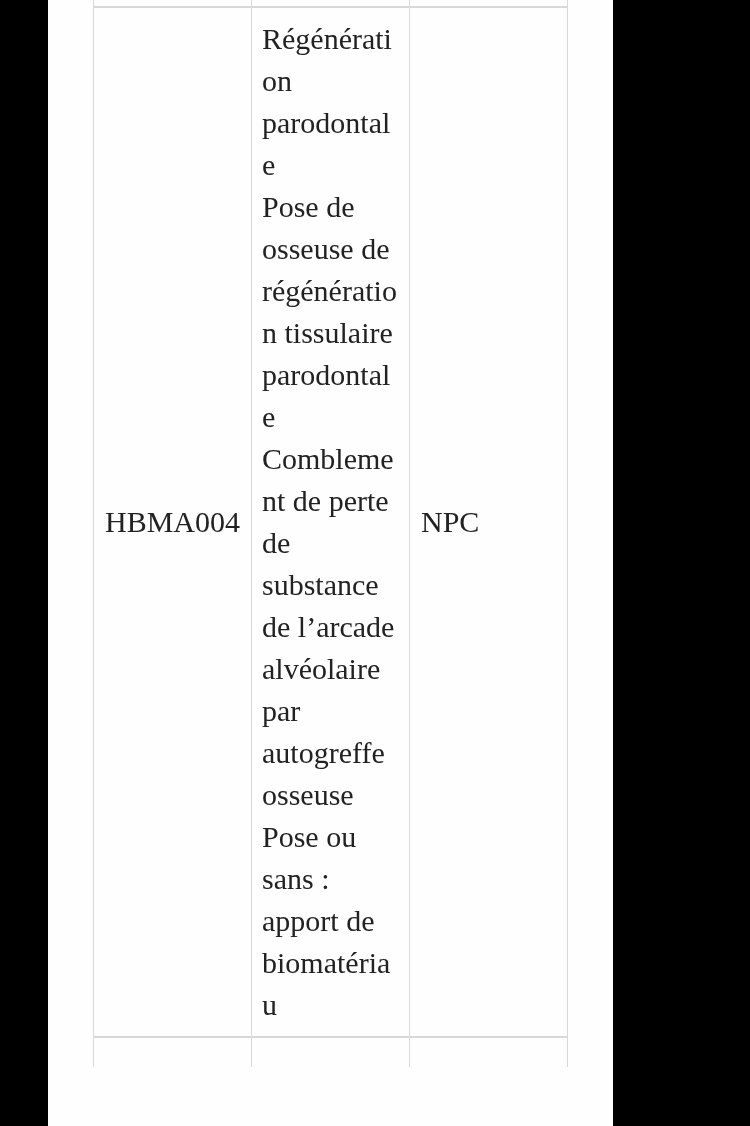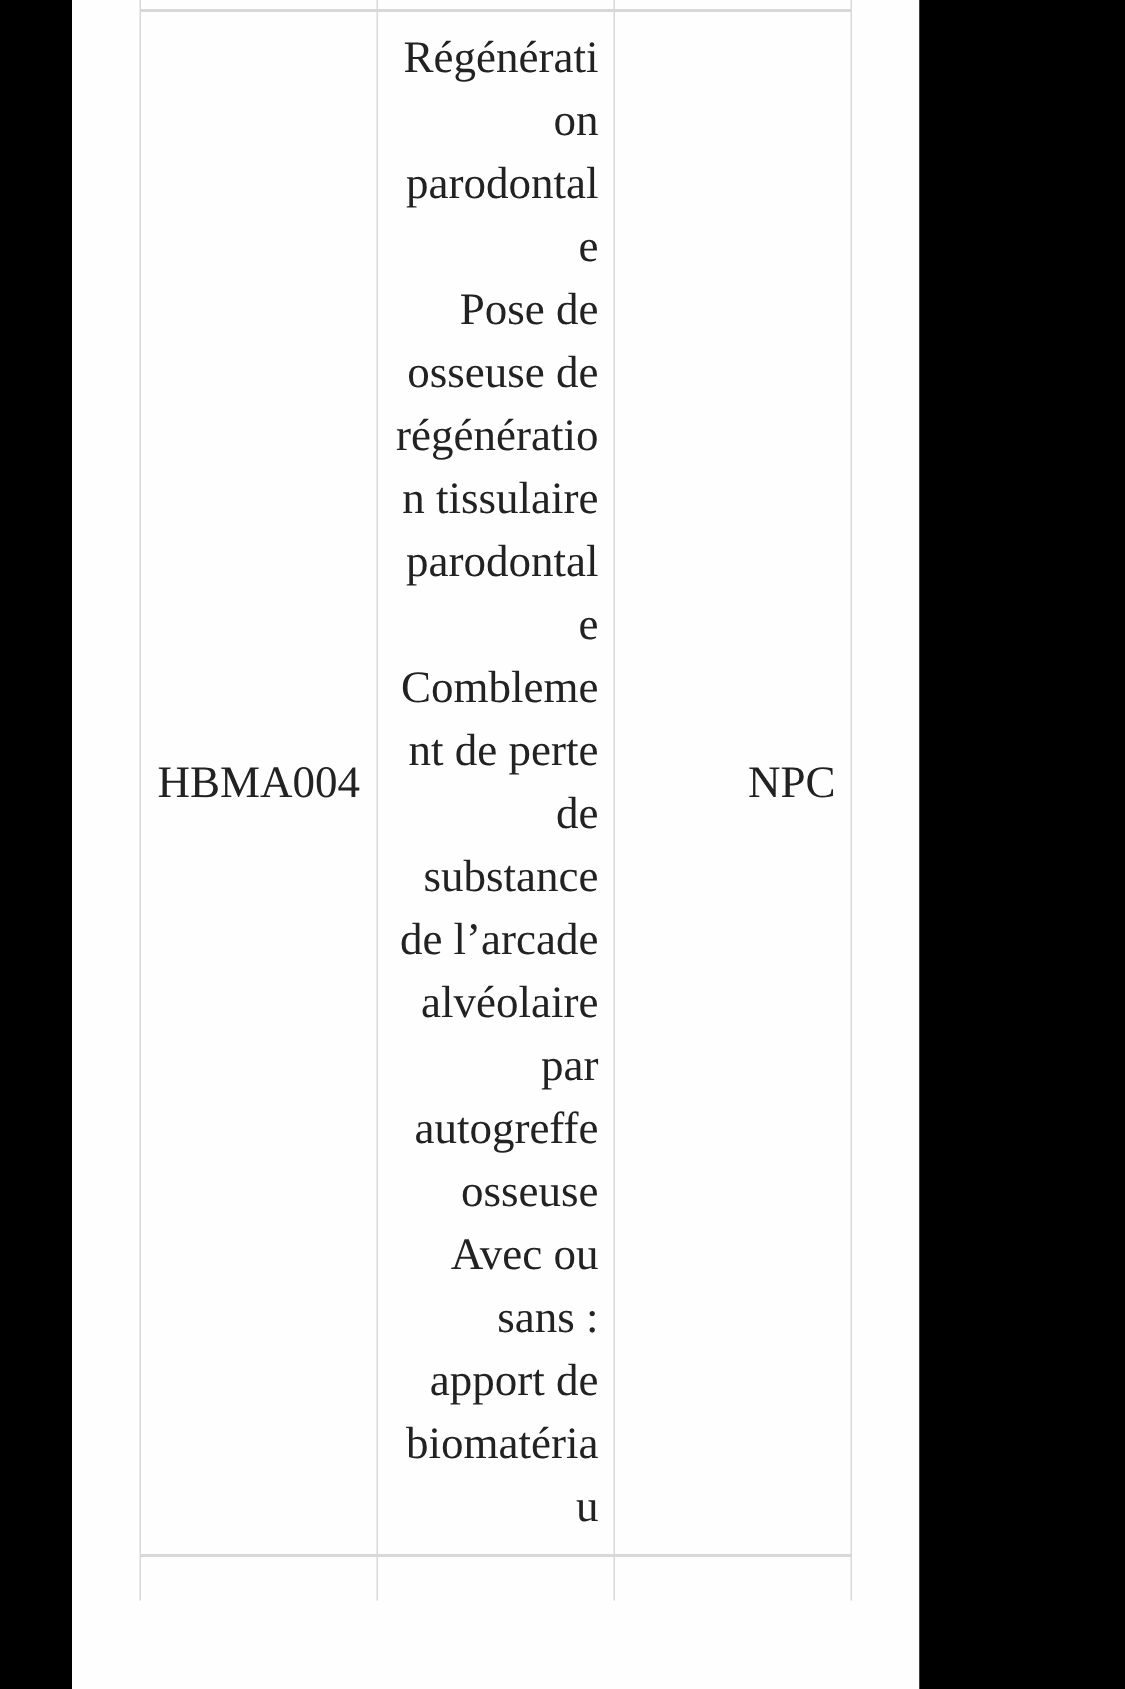--- a/index.html
+++ b/index.html
@@ -32,21 +32,20 @@
     width: 474px;
     border-collapse: collapse;
     table-layout: fixed;
   }
   table.acts td {
     border: 1px solid var(--border);
     vertical-align: middle;
     font-size: 30px;
     line-height: 42px;
     background: var(--paper);
-    text-align: right;
   }
   tr.prev-row td {
     border-top: none;
     border-bottom-width: 2px;
     height: 7px;
     padding: 0;
   }
   tr.main-row td { border-bottom-width: 2px; }
   tr.next-row td {
     border-bottom: none;
@@ -79,21 +78,21 @@
         <td></td>
         <td></td>
         <td></td>
       </tr>
       <tr class="main-row">
         <td class="cell-code">HBMA004</td>
         <td class="cell-desc">
             <div class="para">Régénération parodontale</div>
             <div class="para">Pose de osseuse de régénération tissulaire parodontale</div>
             <div class="para">Comblement de perte de substance de l’arcade alvéolaire par autogreffe osseuse</div>
-            <div class="para">Avec ou sans : apport de biomatériau</div>
+            <div class="para">Pose ou sans : apport de biomatériau</div>
           </td>
         <td class="cell-grade">NPC</td>
       </tr>
       <tr class="next-row">
         <td></td>
         <td></td>
         <td></td>
       </tr>
     </tbody>
   </table>

